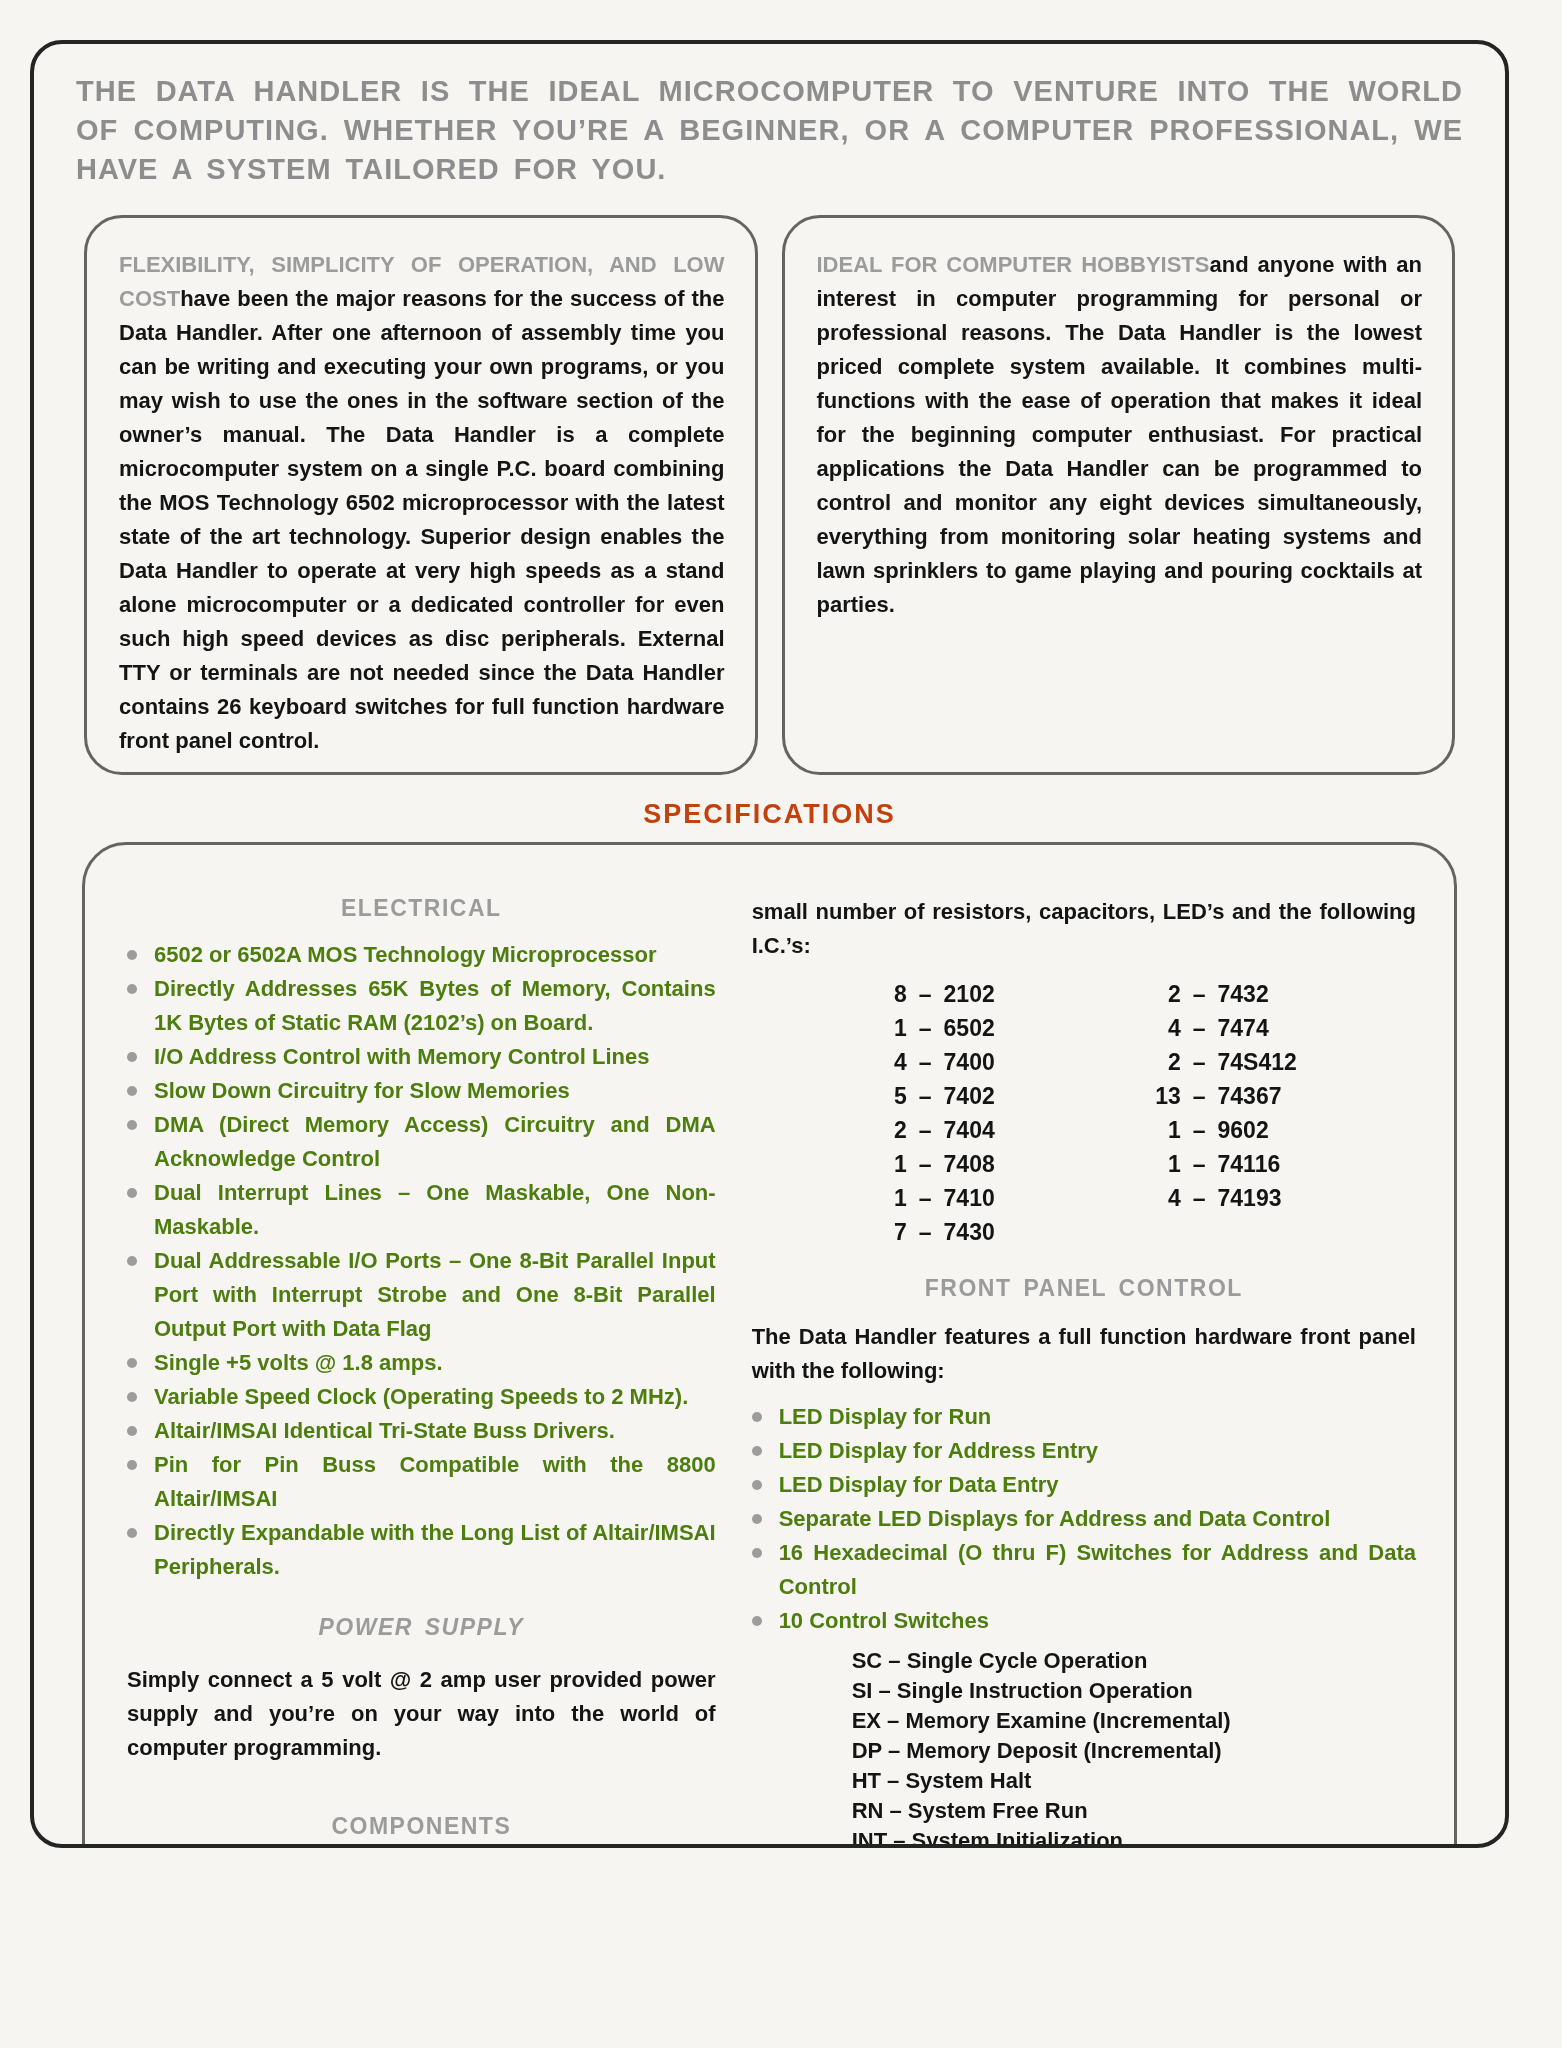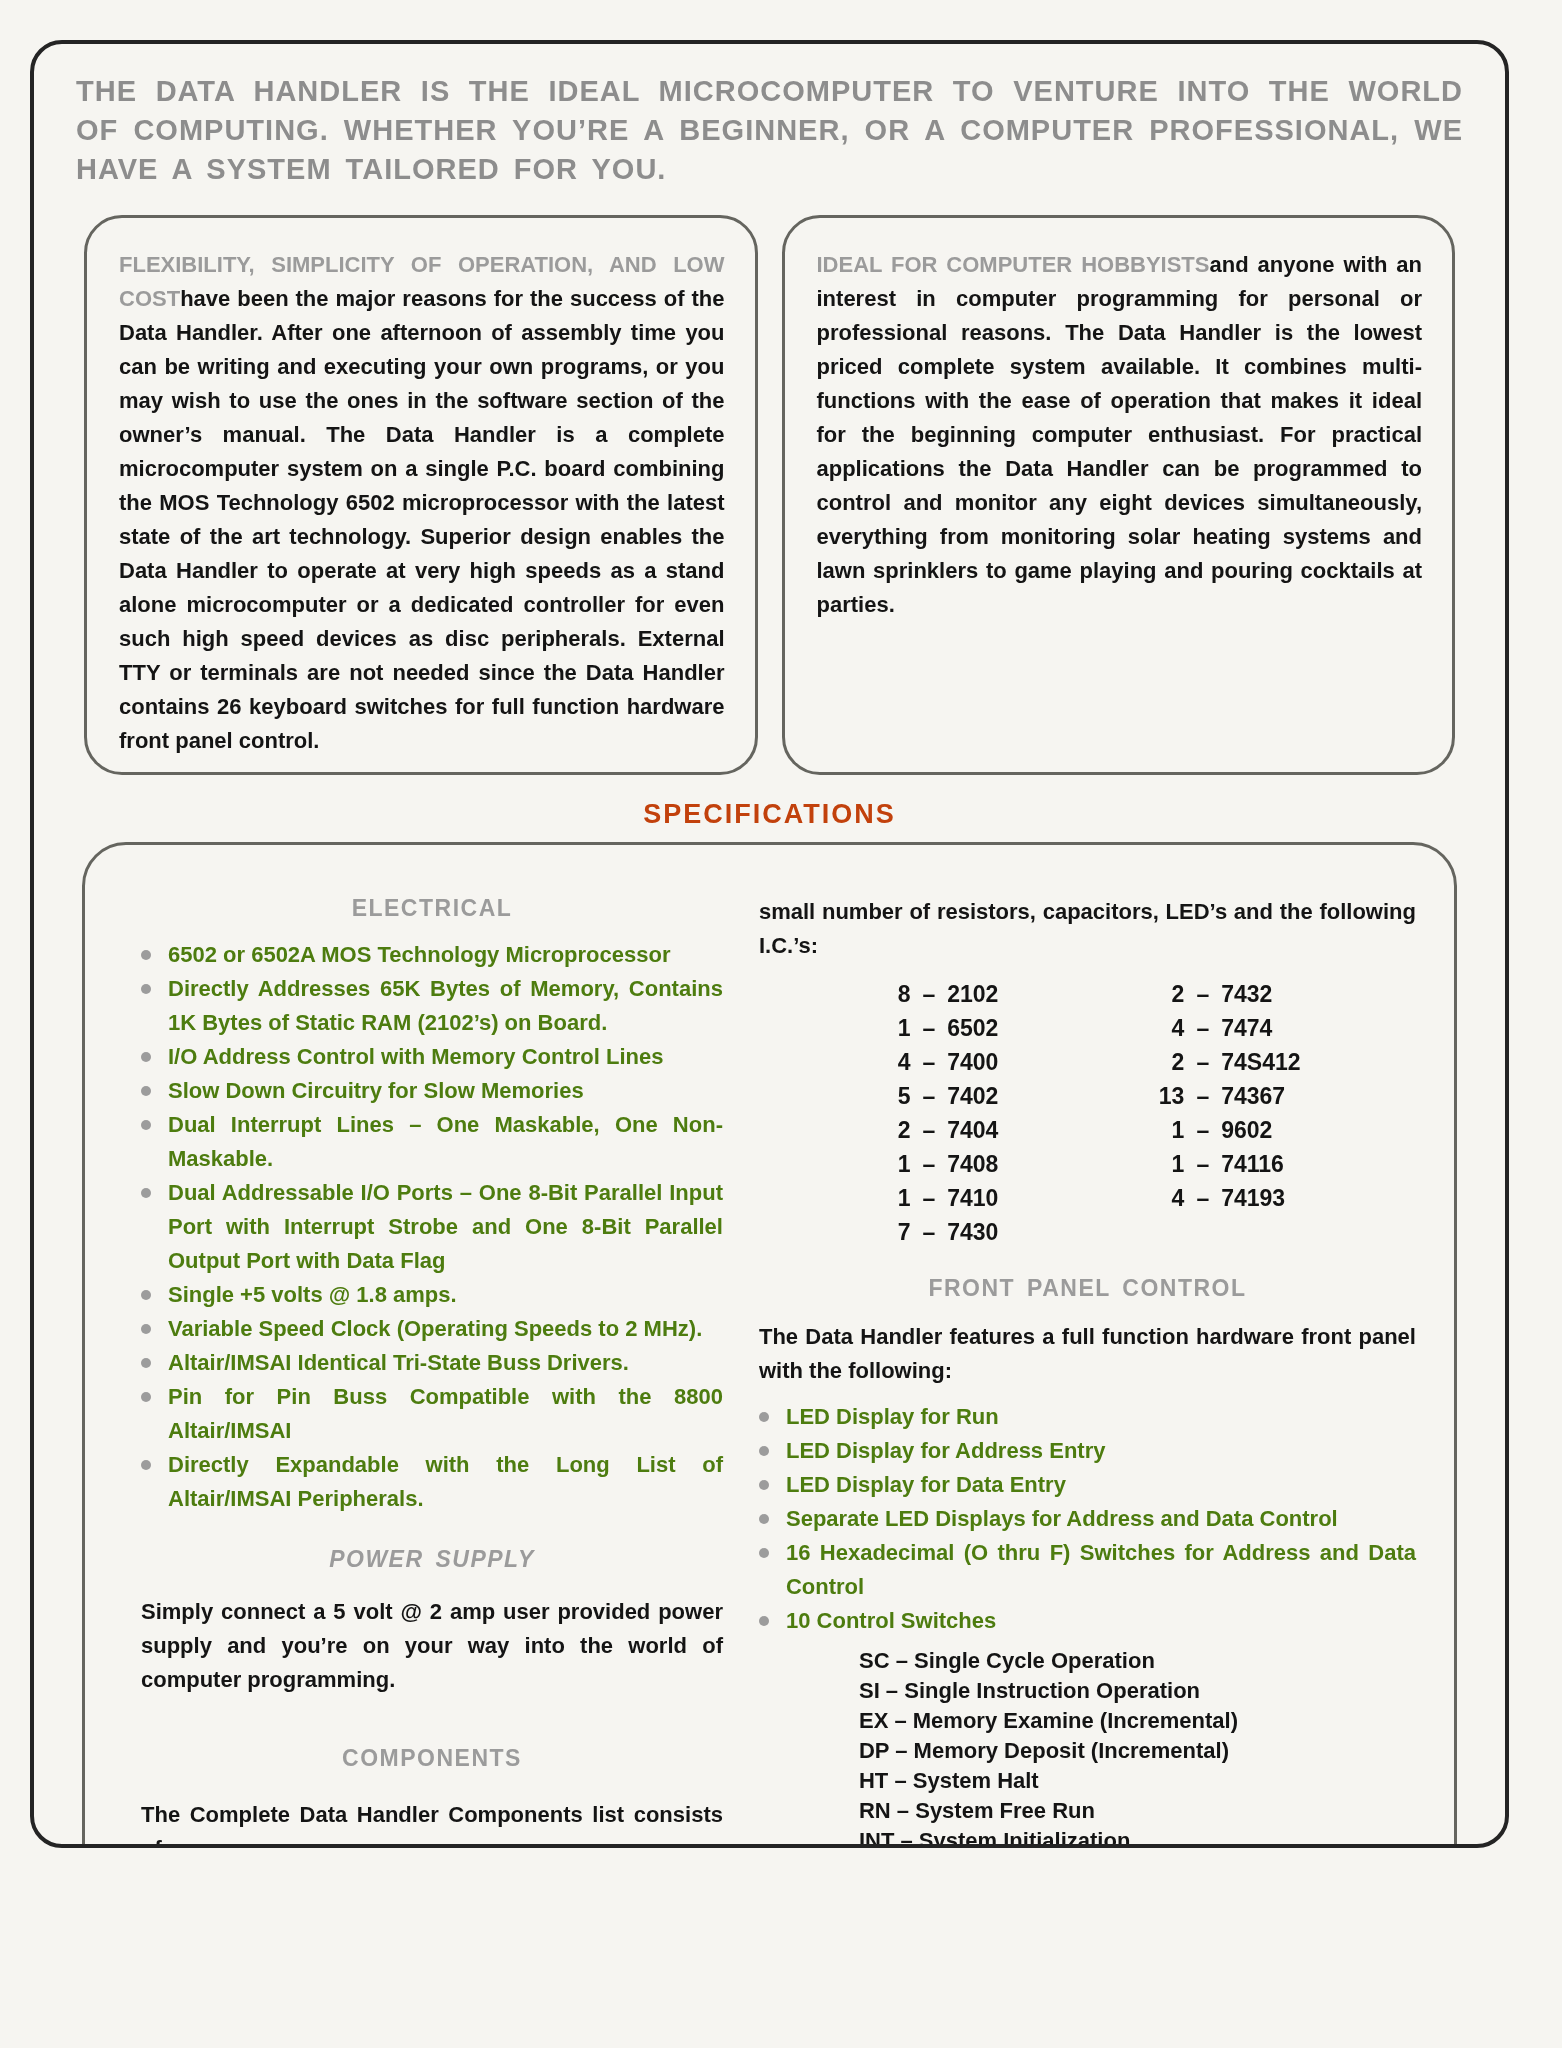--- a/index.html
+++ b/index.html
@@ -63,21 +63,21 @@
     letter-spacing: 2px;
     word-spacing: 5px;
     color: #c2410c;
   }
   .specs-box {
     margin: 12px 48px 0 48px;
     box-sizing: border-box;
     height: 1156px;
     border: 3px solid #65655f;
     border-radius: 44px;
-    padding: 26px 26px 20px 42px;
+    padding: 26px 26px 20px 28px;
     display: grid;
     grid-template-columns: 47.5% 52.5%;
     overflow: hidden;
   }
   .col-left  { padding: 0 22px 0 14px; }
   .col-right { padding: 0 12px 0 14px; }
   .sec-heading {
     text-align: center;
     font-size: 23px;
     font-weight: bold;
@@ -177,20 +177,24 @@
         <div class="bullet-item">
             <span class="bullet-dot"></span>
             <span class="bullet-text">I/O Address Control with Memory Control Lines</span>
           </div>
         <div class="bullet-item">
             <span class="bullet-dot"></span>
             <span class="bullet-text">Slow Down Circuitry for Slow Memories</span>
           </div>
         <div class="bullet-item">
             <span class="bullet-dot"></span>
+            <span class="bullet-text">DMA (Direct Memory Access) Circuitry and DMA Acknowledge Control</span>
+          </div>
+        <div class="bullet-item">
+            <span class="bullet-dot"></span>
             <span class="bullet-text">Dual Interrupt Lines – One Maskable, One Non-Maskable.</span>
           </div>
         <div class="bullet-item">
             <span class="bullet-dot"></span>
             <span class="bullet-text">Dual Addressable I/O Ports – One 8-Bit Parallel Input Port with Interrupt Strobe and One 8-Bit Parallel Output Port with Data Flag</span>
           </div>
         <div class="bullet-item">
             <span class="bullet-dot"></span>
             <span class="bullet-text">Single +5 volts @ 1.8 amps.</span>
           </div>

